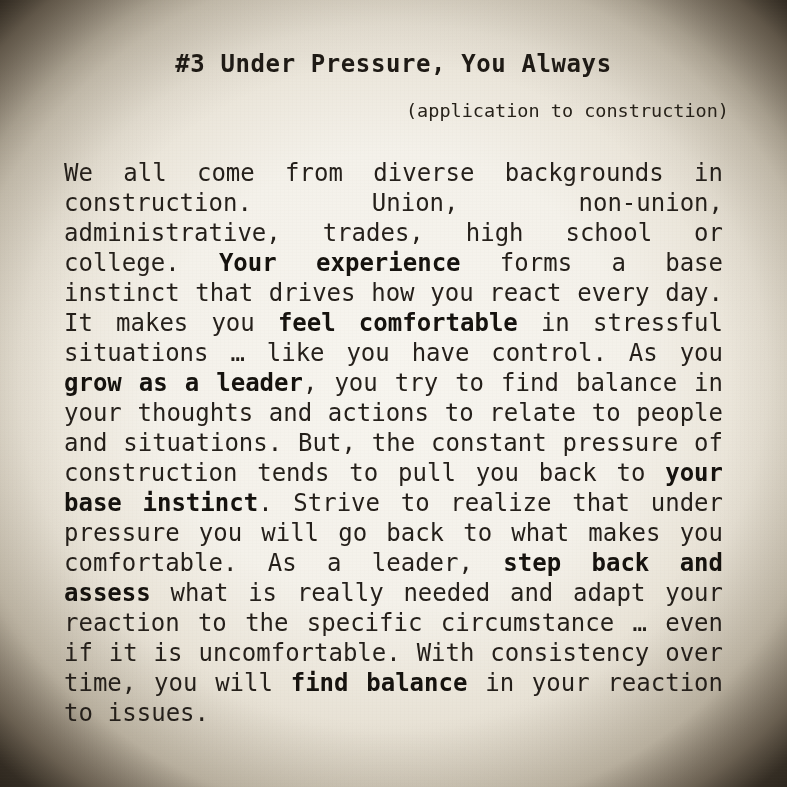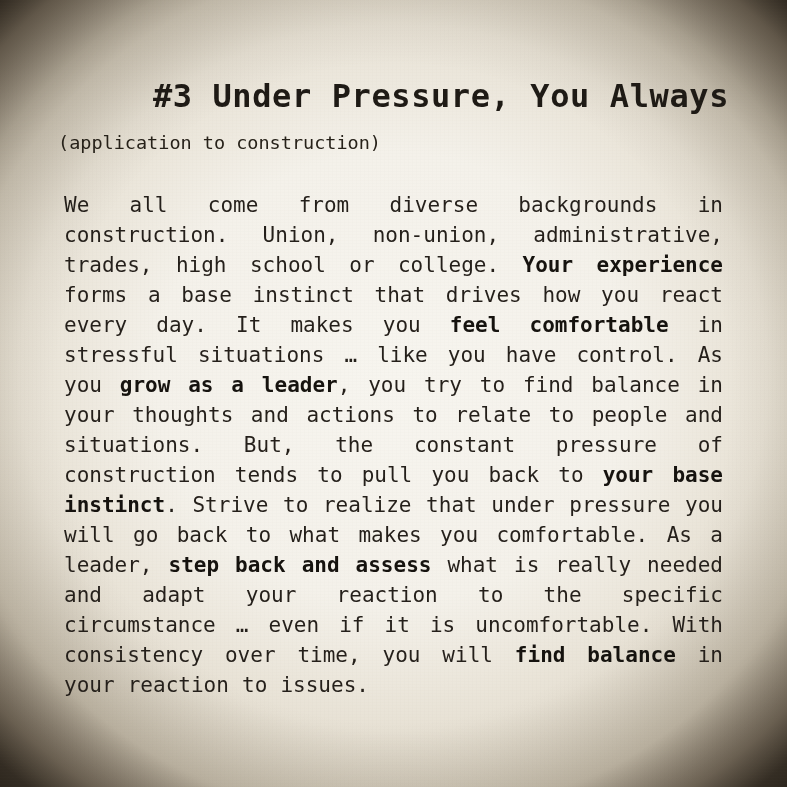--- a/index.html
+++ b/index.html
@@ -39,42 +39,41 @@
         rgba(22,17,10,0.78) 97%,
         rgba(12,9,5,0.90) 100%);
   }
   #content {
     position: relative;
     z-index: 2;
     padding: 44px 58px 0 58px;
     color: #241f1a;
   }
   .title {
-    text-align: right;
+    text-align: center;
     font-weight: bold;
-    font-size: 32px;
+    font-size: 24px;
     letter-spacing: 0.6px;
     line-height: 40px;
     color: #1e1a15;
-    margin-top: 32px;
   }
   .title .line2 {
     display: block;
   }
   .subtitle {
-    text-align: left;
+    text-align: right;
     font-size: 18.5px;
     line-height: 30px;
     margin-top: 12px;
     color: #262119;
   }
   .body-text {
     margin-top: 32px;
     padding: 0 6px;
-    font-size: 21px;
+    font-size: 24px;
     line-height: 30px;
     text-align: justify;
     text-justify: inter-word;
     color: #241f1a;
     word-spacing: 0.5px;
   }
   .body-text b {
     font-weight: bold;
     color: #15120e;
   }

